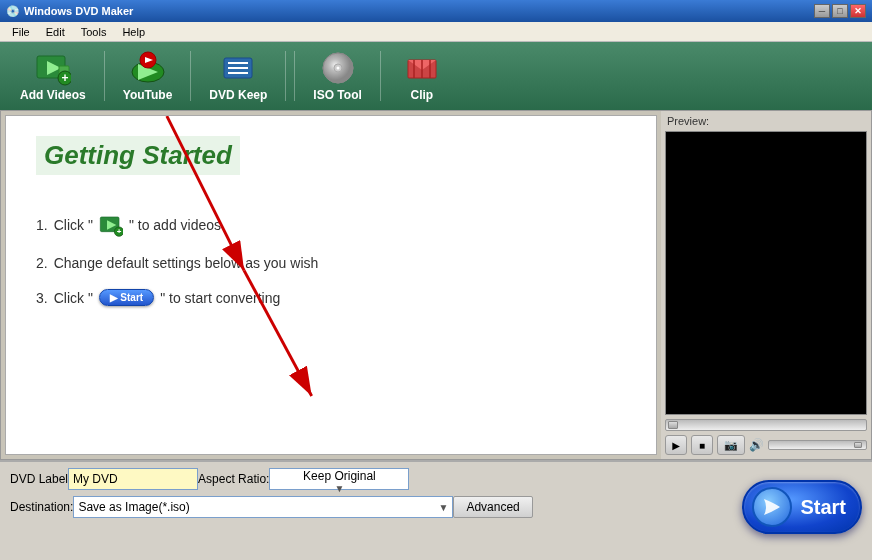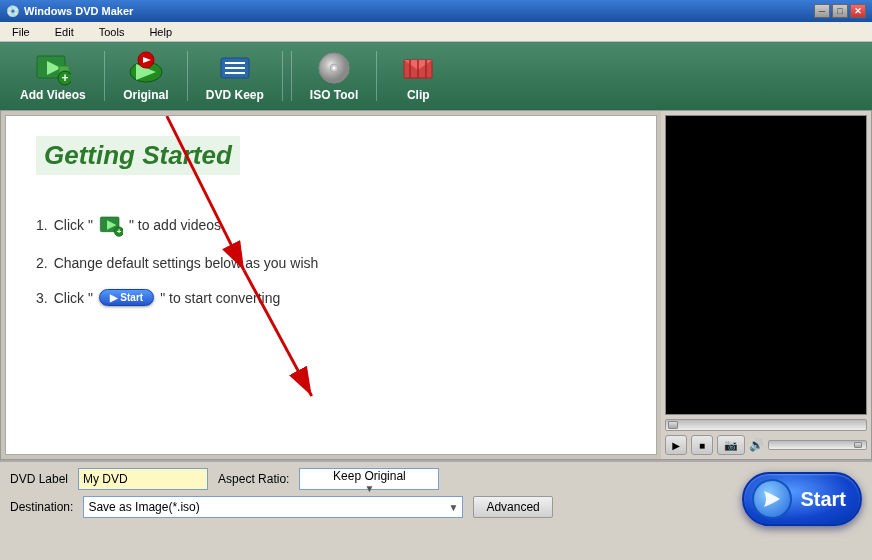--- a/index.html
+++ b/index.html
@@ -22,21 +22,20 @@
     .title-btn.close { background: linear-gradient(to bottom, #f66, #c33); color: white; }
 
     
     .menu-bar {
       background: #f0ece0;
       height: 20px;
       display: flex;
       align-items: center;
       padding: 0 4px;
       border-bottom: 1px solid #bbb;
-      gap: 9px;
     }
     .menu-item { padding: 2px 8px; font-size: 11px; cursor: pointer; color: #000; }
 
     
     .toolbar {
       background: linear-gradient(to bottom, #4a8a6a, #2a6a4a);
       height: 68px;
       display: flex;
       align-items: center;
       padding: 0 8px;
@@ -227,21 +226,20 @@
       background: #d4d0c8;
       border-top: 1px solid #aaa;
       padding: 6px 10px;
       display: flex;
       flex-direction: column;
       gap: 6px;
     }
     .bottom-row {
       display: flex;
       align-items: center;
-      gap: 10px;
     }
     .field-label {
       font-size: 12px;
       color: #000;
       white-space: nowrap;
     }
     .text-input {
       height: 22px;
       border: 1px solid #7a9fcc;
       background: #fef9c3;
@@ -272,21 +270,21 @@
       padding: 0 12px;
       font-size: 12px;
       cursor: pointer;
       border-radius: 2px;
     }
 
     
     .start-big-btn {
       position: absolute;
       right: 10px;
-      bottom: 12px;
+      bottom: 4px;
       width: 120px;
       height: 54px;
       background: radial-gradient(ellipse at 40% 35%, #5599ff, #1144cc 60%, #0033aa);
       border-radius: 30px;
       border: 2px solid #0033aa;
       box-shadow: 0 3px 8px rgba(0,0,80,0.5), inset 0 1px 2px rgba(255,255,255,0.3);
       display: flex;
       align-items: center;
       justify-content: flex-end;
       padding-right: 14px;
@@ -354,21 +352,21 @@
   <div class="toolbar-btn">
     <div class="toolbar-icon-img">
       <svg width="36" height="36" viewBox="0 0 36 36">
         <ellipse cx="18" cy="22" rx="16" ry="10" fill="#228B22" stroke="#145214" stroke-width="1"></ellipse>
         <polygon points="8,14 28,22 8,30" fill="#90ee90"></polygon>
         <text x="18" y="12" text-anchor="middle" fill="#cc0000" font-size="9" font-weight="bold">▶</text>
         <circle cx="18" cy="10" r="8" fill="#cc0000" stroke="#990000" stroke-width="1"></circle>
         <polygon points="15,7 23,10 15,13" fill="white"></polygon>
       </svg>
     </div>
-    <span>Original</span>
+    <span>YouTube</span>
   </div>
 
   <div class="toolbar-separator"></div>
 
   <div class="toolbar-btn">
     <div class="toolbar-icon-img">
       <svg width="36" height="36" viewBox="0 0 36 36">
         <rect x="4" y="8" width="28" height="20" rx="2" fill="#2a6aaa" stroke="#1a4a8a" stroke-width="1"></rect>
         <line x1="8" y1="13" x2="28" y2="13" stroke="white" stroke-width="2"></line>
         <line x1="8" y1="18" x2="28" y2="18" stroke="white" stroke-width="2"></line>
@@ -458,20 +456,21 @@
           <polygon points="0 0, 10 3.5, 0 7" fill="#cc0000"></polygon>
         </marker>
       </defs>
 
       <path d="M 100 0 L 180 160" stroke="#cc0000" stroke-width="3" fill="none" marker-end="url(#arrowhead)"></path>
       <path d="M 180 160 L 250 290" stroke="#cc0000" stroke-width="3" fill="none" marker-end="url(#arrowhead)"></path>
     </svg>
   </div>
 
   <div class="preview-panel">
+    <div class="preview-label">Preview:</div>
     <div class="preview-screen"></div>
     <div class="preview-controls">
       <div class="preview-slider-row">
         <div class="preview-slider">
           <div class="preview-slider-thumb"></div>
         </div>
       </div>
       <div class="preview-btn-row">
         <div class="prev-btn">▶</div>
         <div class="prev-btn">■</div>

